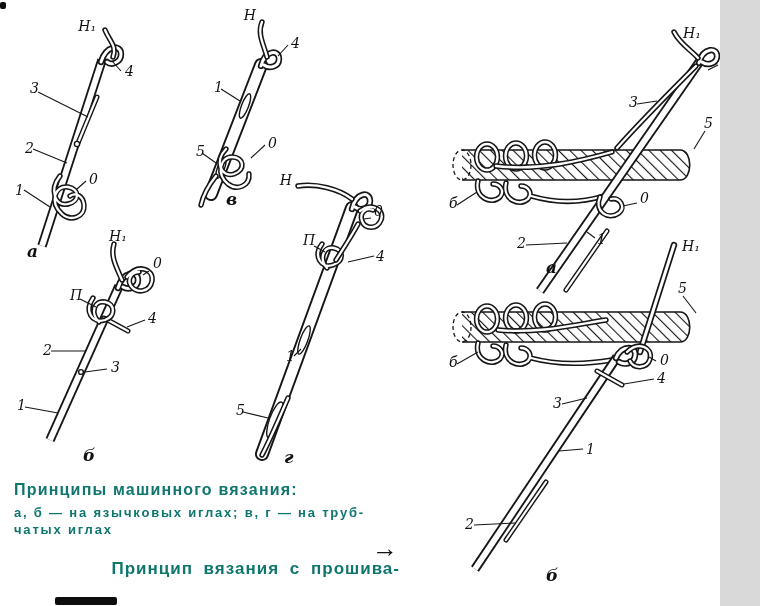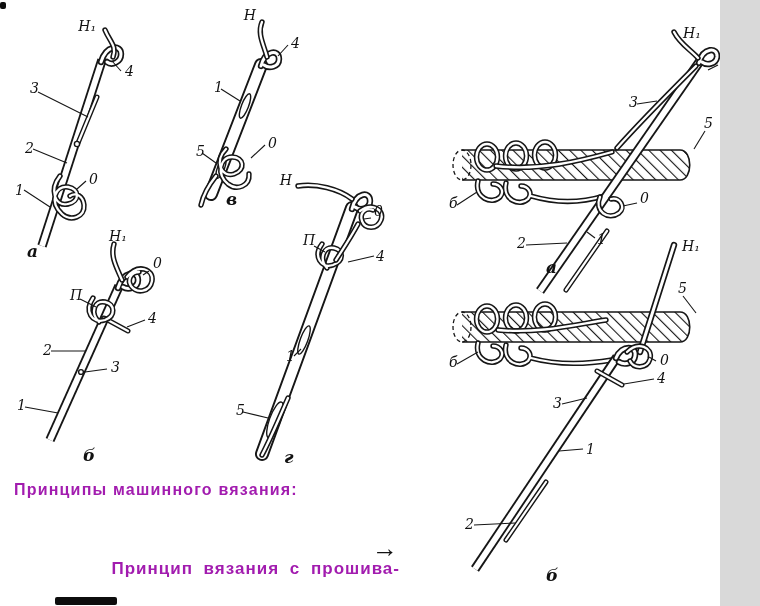--- a/index.html
+++ b/index.html
@@ -18,21 +18,21 @@
   .yi{stroke:#ffffff;stroke-width:2.3;fill:none;stroke-linecap:round;stroke-linejoin:round}
   .lo{stroke:#161616;stroke-width:5;fill:none;stroke-linecap:round}
   .li{stroke:#ffffff;stroke-width:2.2;fill:none;stroke-linecap:round}
   .thin{stroke:#161616;stroke-width:1.1;fill:none}
   .bar{stroke:#161616;stroke-width:1.6;}
   .hole{fill:#ffffff;stroke:#161616;stroke-width:1.4}
   .dash{fill:none;stroke:#161616;stroke-width:1.3;stroke-dasharray:4 3}
   text.num{font:italic 14px "DejaVu Serif",serif;fill:#111}
   text.letter{font:italic 700 17px "DejaVu Serif",serif;fill:#111}
 
-  .cap{position:absolute;color:#a21caf;}
+  .cap{position:absolute;color:#0f766e;}
   .cap-title{font-weight:700;font-size:16px;letter-spacing:1.2px;}
   .cap-sub{font-weight:700;font-size:13px;letter-spacing:1.8px;line-height:17px;}
   .cap-right{font-weight:700;font-size:17px;letter-spacing:1px;word-spacing:5px;text-align:right;line-height:20px;}
   .arrow{position:absolute;font-size:26px;font-weight:700;line-height:1;color:#111;}
   .artifact{position:absolute;background:#0d0d0d;border-radius:2px;}
 </style>
 </head>
 <body>
 
 <div class="page">
@@ -324,20 +324,24 @@
     <text class="num" x="660" y="365">0</text>
     <text class="num" x="657" y="383">4</text>
     <text class="num" x="553" y="408">3</text>
     <text class="num" x="586" y="454">1</text>
     <text class="num" x="465" y="529">2</text>
     <text class="letter" x="546" y="581">б</text>
   </g>
 </svg>
 
   <div class="cap cap-title" style="left:14px;top:481px">Принципы машинного вязания:</div>
+  <div class="cap cap-sub" style="left:14px;top:504px;width:410px">
+    <div>а, б — на язычковых иглах; в, г — на труб-</div>
+    <div>чатых иглах</div>
+  </div>
   <div class="arrow" style="left:372px;top:535px">→</div>
   <div class="cap cap-right" style="left:100px;top:559px;width:300px">
     <div>Принцип вязания с прошива-</div>
   </div>
 
   <div class="artifact" style="left:55px;top:597px;width:62px;height:8px"></div>
   <div class="artifact" style="left:0;top:2px;width:6px;height:7px"></div>
 </div>
 
 </body></html>

